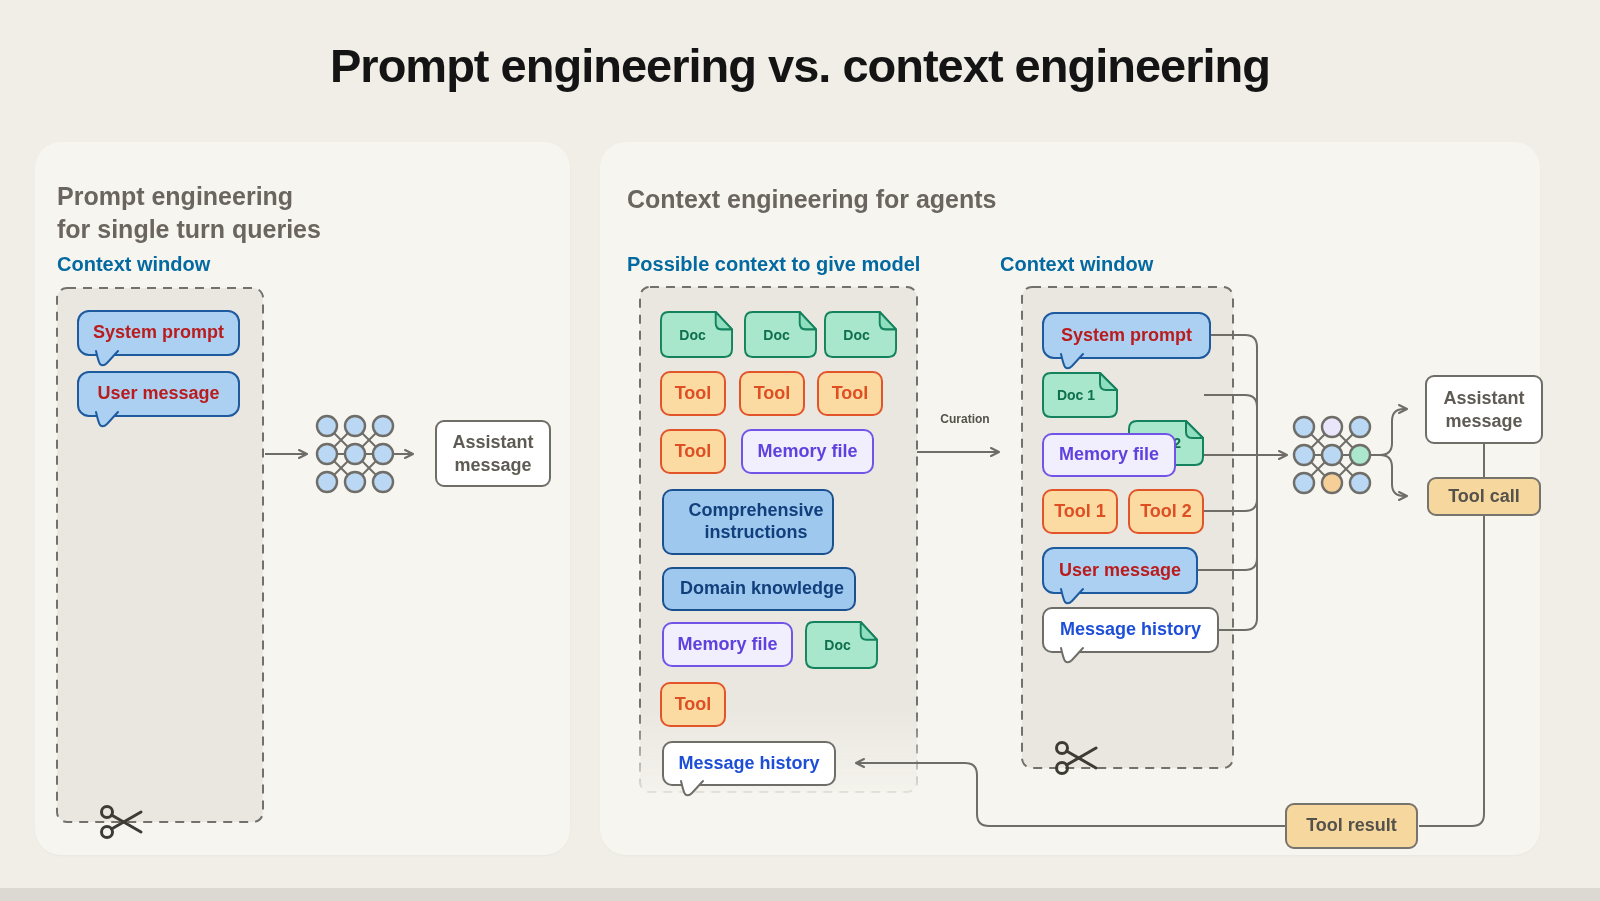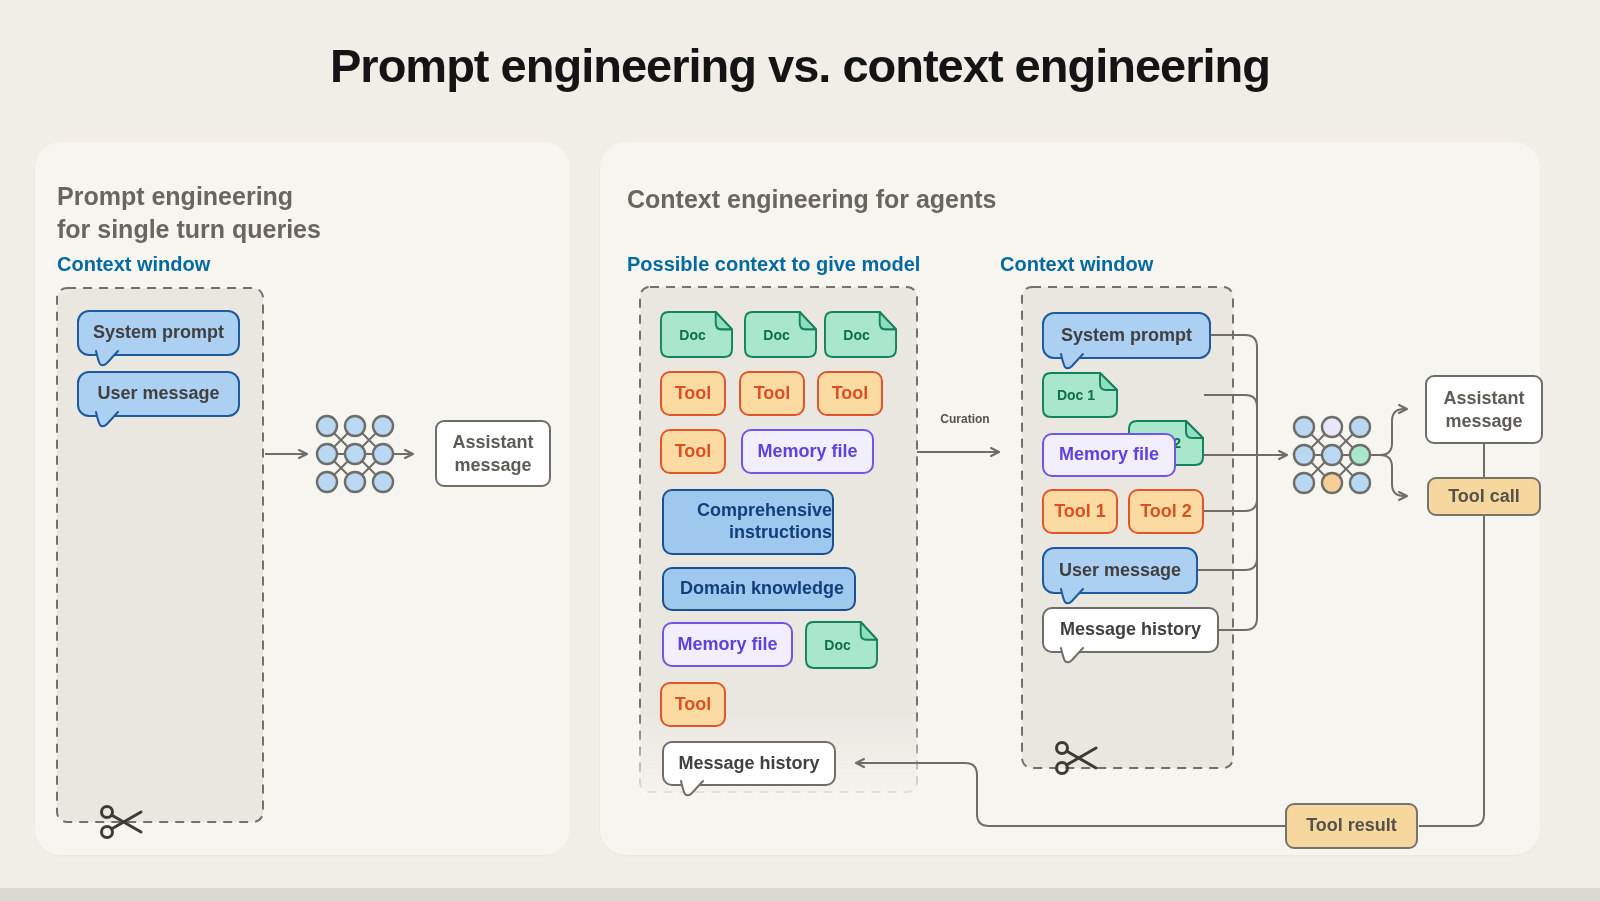--- a/index.html
+++ b/index.html
@@ -32,28 +32,28 @@
   .netline{stroke:#6F6D68;stroke-width:2;}
   .netnode{stroke:#6F6D68;stroke-width:2.4;fill:#BAD7F4;}
   .scissor{fill:none;stroke:#3E3B35;stroke-width:3;stroke-linecap:round;}
 
   .chip{
     position:absolute;z-index:3;box-sizing:border-box;
     border:2px solid;border-radius:10px;
     display:flex;align-items:center;justify-content:center;
     font-size:18px;font-weight:bold;text-align:center;line-height:1.2;
   }
-  .blue{background:#ACD0F2;border-color:#1E5A9E;color:#404040;}
+  .blue{background:#ACD0F2;border-color:#1E5A9E;color:#b91c1c;}
   .bluerect{background:#9FC8EF;border-color:#1C518F;color:#113F7B;}
   .orange{background:#FCDBA3;border-color:#E25429;color:#DE4F24;}
   .purple{background:#F1EEFE;border-color:#7254E9;color:#5F41DE;}
-  .white{background:#FFFFFF;border-color:#6F6D68;color:#404040;}
+  .white{background:#FFFFFF;border-color:#6F6D68;color:#1d4ed8;}
   .tan{background:#F6D79E;border-color:#77746E;color:#55524C;border-radius:9px;}
   .rounded12{border-radius:12px;}
-  .align-left{justify-content:flex-start;text-align:right;padding-left:16px;}
+  .align-left{justify-content:flex-start;text-align:center;padding-left:16px;}
 
   .bubble .tail{position:absolute;left:15px;bottom:-14px;width:26px;height:17px;overflow:visible;}
   .tail .t-fill{stroke:none;}
   .tail .t-edge{fill:none;stroke-width:2;stroke-linecap:round;}
   .bubble.blue .t-fill{fill:#ACD0F2;} .bubble.blue .t-edge{stroke:#1E5A9E;}
   .bubble.white .t-fill{fill:#FFFFFF;} .bubble.white .t-edge{stroke:#6F6D68;}
 
   .doc{position:absolute;z-index:3;display:flex;align-items:center;justify-content:center;}
   .doc svg{position:absolute;left:0;top:0;width:100%;height:100%;}
   .doc-body{fill:#A9E7CD;stroke:#15825E;stroke-width:2;stroke-linejoin:round;}

